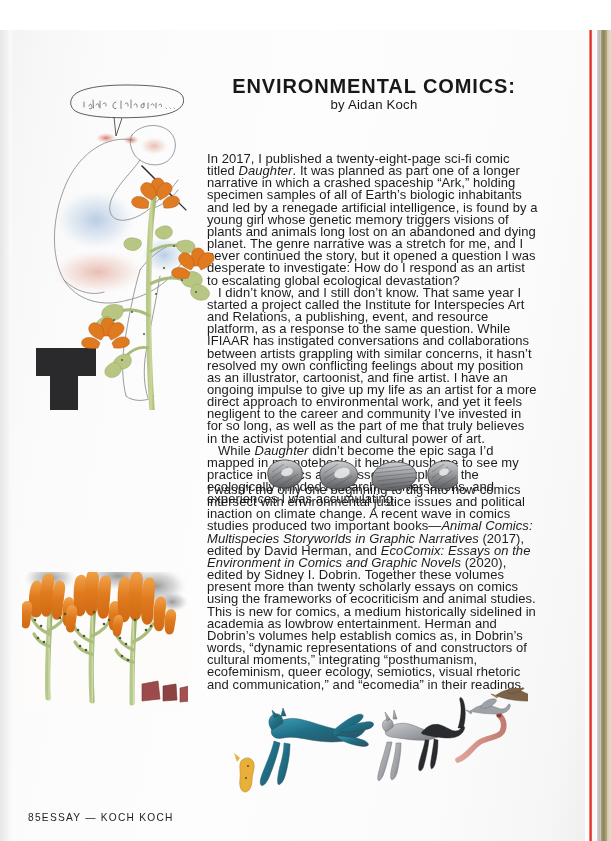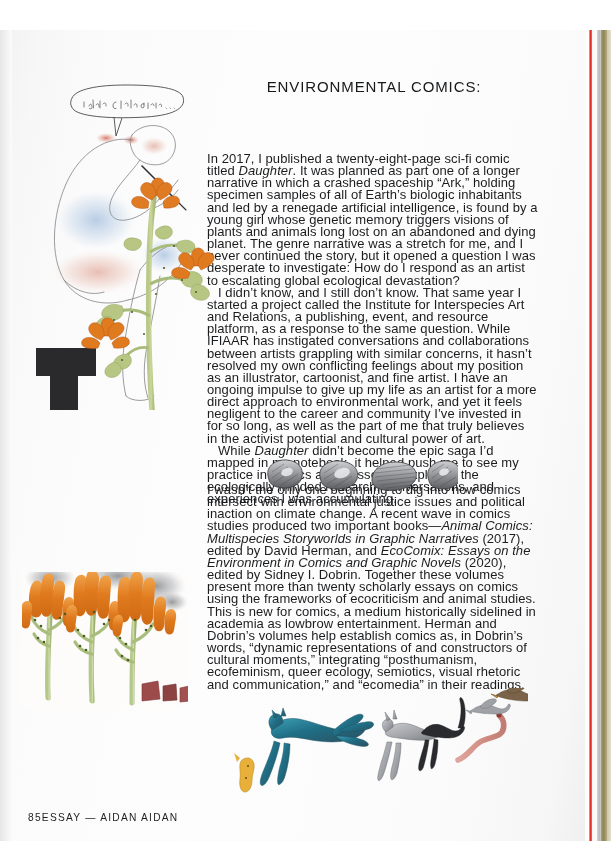--- a/index.html
+++ b/index.html
@@ -80,24 +80,24 @@
 
   
   .headline {
     position: absolute;
     left: 207px; top: 78px;
     width: 334px;
     text-align: center;
     color: #17181a;
   }
   .headline .hl {
-    font-size: 15px;
+    font-size: 20px;
     letter-spacing: 0.9px;
     line-height: 17.4px;
-    font-weight: 400;
+    font-weight: 700;
   }
   .headline .byline {
     font-size: 13.2px;
     line-height: 17px;
     letter-spacing: 0.2px;
     margin-top: 1px;
   }
 
   
   .col {
@@ -155,34 +155,35 @@
 
   <div class="edge-white"></div>
   <div class="edge-red"></div>
   <div class="edge-white2"></div>
   <div class="edge-grey"></div>
   <div class="edge-olive"></div>
   <div class="edge-tan"></div>
 
   <div class="headline">
     <div class="hl">ENVIRONMENTAL COMICS:</div>
+    <div class="byline">by Aidan Koch</div>
   </div>
 
   <div class="col" id="col-upper">
     <p>In 2017, I published a twenty-eight-page sci-fi comic titled <em>Daughter</em>. It was planned as part one of a longer narrative in which a crashed spaceship “Ark,” holding specimen samples of all of Earth’s biologic inhabitants and led by a renegade artificial intelligence, is found by a young girl whose genetic memory triggers visions of plants and animals long lost on an abandoned and dying planet. The genre narrative was a stretch for me, and I never continued the story, but it opened a question I was desperate to investigate: How do I respond as an artist to escalating global ecological devastation?</p>
     <p class="ind">I didn’t know, and I still don’t know. That same year I started a project called the Institute for Interspecies Art and Relations, a publishing, event, and resource platform, as a response to the same question. While IFIAAR has instigated conversations and collaborations between artists grappling with similar concerns, it hasn’t resolved my own conflicting feelings about my position as an illustrator, cartoonist, and fine artist. I have an ongoing impulse to give up my life as an artist for a more direct approach to environmental work, and yet it feels negligent to the career and community I’ve invested in for so long, as well as the part of me that truly believes in the activist potential and cultural power of art.</p>
     <p class="ind">While <em>Daughter</em> didn’t become the epic saga I’d mapped in my notebook, it helped push me to see my practice in comics as a vessel for exploring the ecologically minded research, conversations, and experiences I was accumulating.</p>
   </div>
 
   <div class="col" id="col-lower">
     <p>I wasn’t the only one beginning to dig into how comics intersect with environmental justice issues and political inaction on climate change. A recent wave in comics studies produced two important books—<em>Animal Comics: Multispecies Storyworlds in Graphic Narratives</em> (2017), edited by David Herman, and <em>EcoComix: Essays on the Environment in Comics and Graphic Novels</em> (2020), edited by Sidney I. Dobrin. Together these volumes present more than twenty scholarly essays on comics using the frameworks of ecocriticism and animal studies. This is new for comics, a medium historically sidelined in academia as lowbrow entertainment. Herman and Dobrin’s volumes help establish comics as, in Dobrin’s words, “dynamic representations of and construc­tors of cultural moments,” integrating “posthumanism, ecofeminism, queer ecology, semiotics, visual rhetoric and communication,” and “ecomedia” in their readings.</p>
   </div>
 
   <div class="footer">
-    <span class="pgno">85</span><span>ESSAY — AIDAN AIDAN</span>
+    <span class="pgno">85</span><span>ESSAY — KOCH KOCH</span>
   </div>
 
   <div class="art" id="art-figure">
     <svg width="200" height="330" viewBox="0 0 200 330">
       <defs>
         <radialGradient id="wash-blue" cx="50%" cy="50%" r="50%">
           <stop offset="0%" stop-color="#8fb0d8" stop-opacity="0.62"></stop>
           <stop offset="60%" stop-color="#a9c3e0" stop-opacity="0.30"></stop>
           <stop offset="100%" stop-color="#c8d9ea" stop-opacity="0"></stop>
         </radialGradient>

